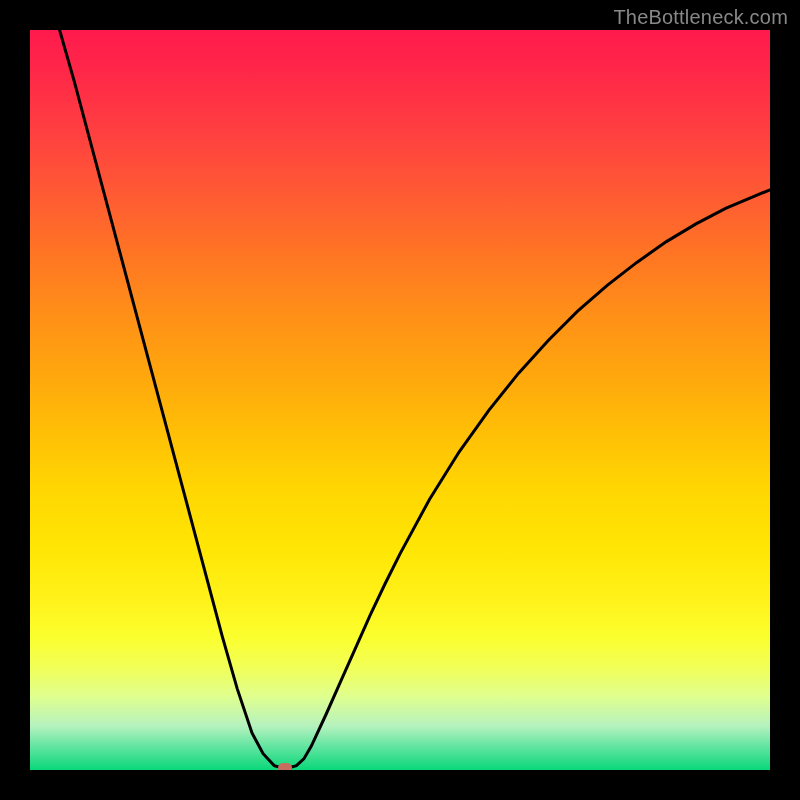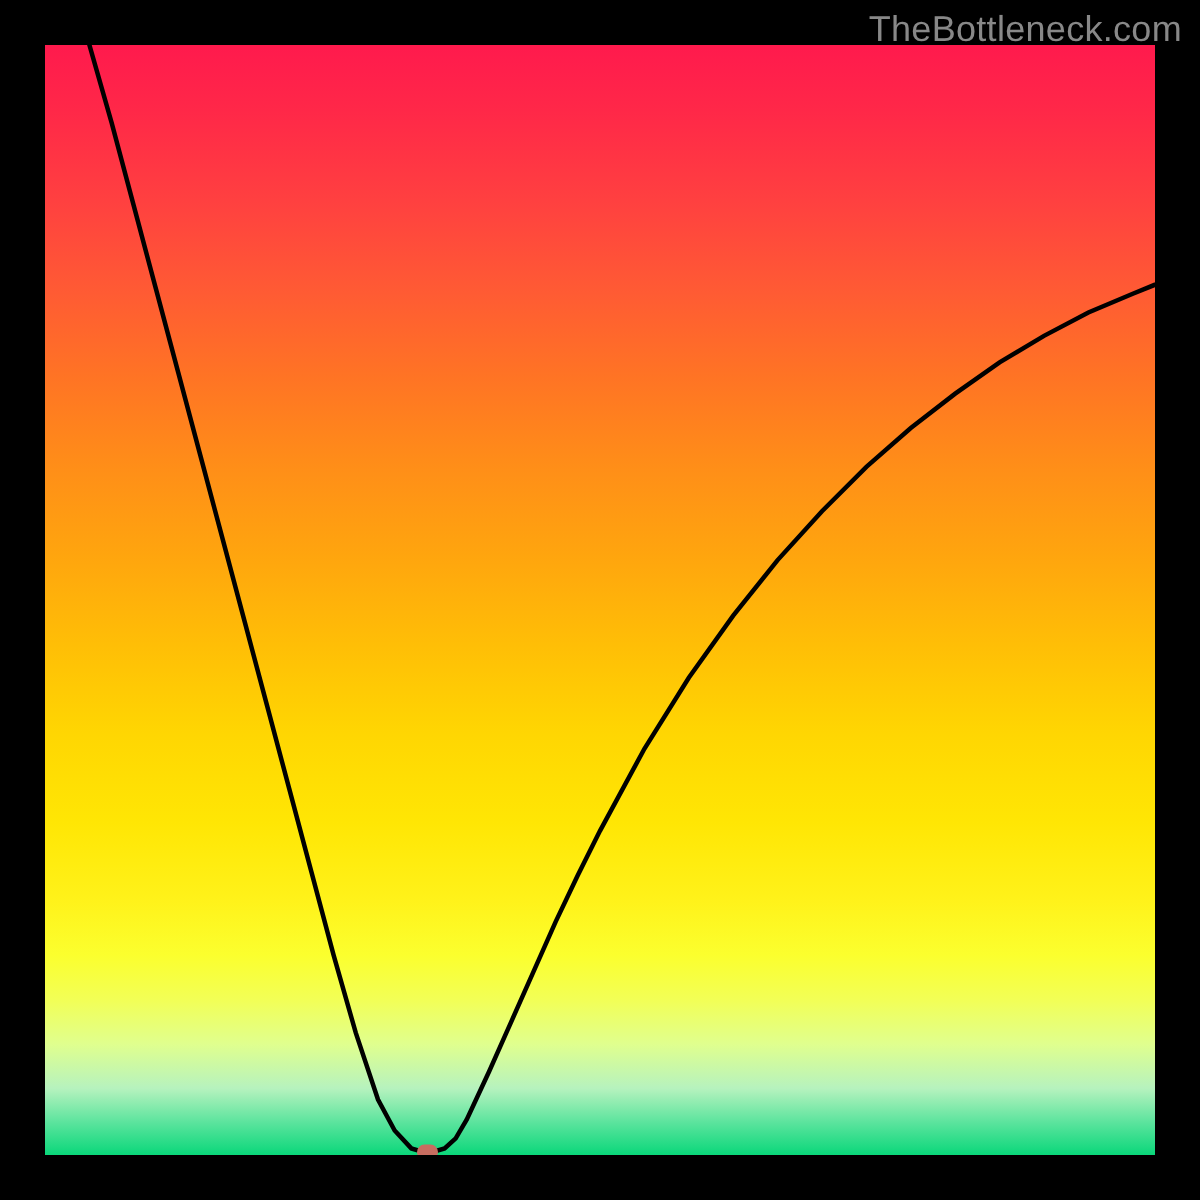--- a/index.html
+++ b/index.html
@@ -67,21 +67,21 @@
     height: 10px;
     border-radius: 5px;
     background: #c76d60;
     transform: translate(-50%, -50%);
   }
   .watermark {
     position: absolute;
     top: 6px;
     right: 12px;
     color: #888;
-    font-size: 24px;
+    font-size: 20px;
     letter-spacing: 0.2px;
   }
 </style>
 </head>
 <body>
 
 <div class="frame">
 
   <div class="watermark">TheBottleneck.com</div>
 

